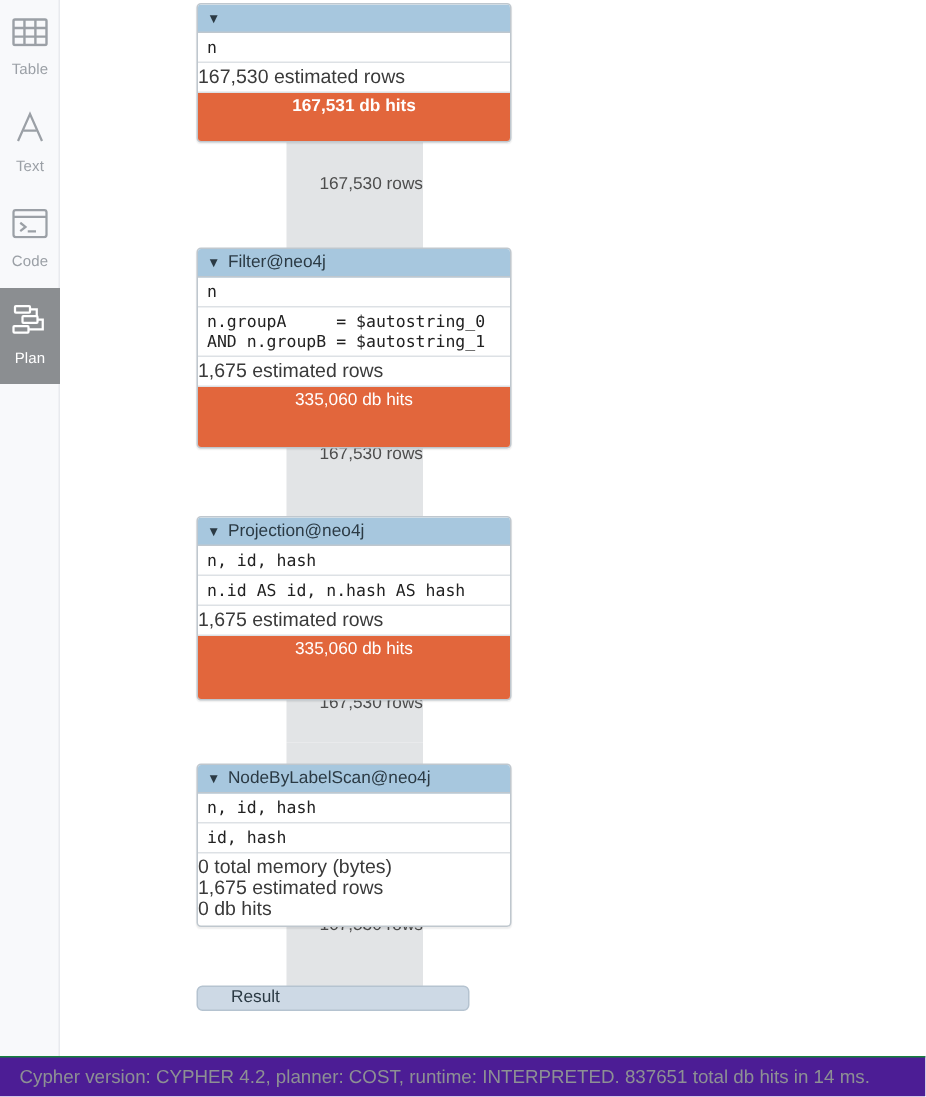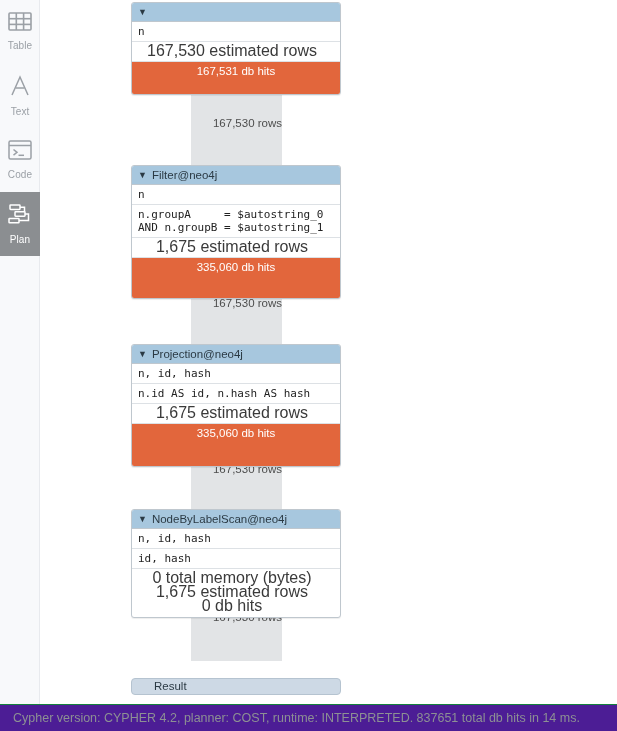--- a/index.html
+++ b/index.html
@@ -123,50 +123,49 @@
     content: "..";
     position: absolute;
     left: 122px;
     top: 3px;
     color: #d8dbde;
     font-family: "DejaVu Sans Mono", monospace;
   }
   .op-stats {
     border-bottom: 1px solid #dde1e5;
     padding: 2px 8px 3px 0;
-    text-align: center;
-    font-size: 16px;
+    text-align: left;
+    font-size: 13px;
     line-height: 14px;
     color: #3a3a3a;
     font-family: "Liberation Sans", sans-serif;
   }
   .op-stats.last { border-bottom: none; }
   .op-dbhits {
     background: #e2663c;
     color: #ffffff;
     font-size: 11.5px;
     font-family: "Liberation Sans", sans-serif;
     text-align: center;
     padding-top: 3px;
     box-sizing: border-box;
   }
   .result-box {
     position: absolute;
     left: 90px;
-    width: 210px;
+    width: 182px;
     height: 17px;
     background: #cdd9e5;
     border: 1px solid #b5c3d0;
     border-radius: 4px;
     box-sizing: border-box;
     font-size: 11.5px;
     line-height: 15px;
     color: #2b3a44;
     padding-left: 22px;
-    margin-top: 21px;
   }
 
   
   #footer {
     position: absolute;
     left: 0; top: 704px;
     width: 617px;
     height: 27px;
     border-top: 1px solid #15803d;
     background: #4c1d95;
@@ -248,21 +247,21 @@
   <div class="connector" style="top:495px;height:166px;">
     <div class="rows-label" style="top:116px;">167,530 rows</div>
   </div>
 
   <div class="op" style="top:2px;">
     <div class="op-head">
       <span class="caret">▼</span>
     </div>
     <div class="op-row">n</div>
     <div class="op-stats">167,530 estimated rows</div>
-    <div class="op-dbhits" style="height:32px;">167,531 db hits</div>
+    <div class="op-dbhits" style="height:32px;font-weight:bold;">167,531 db hits</div>
   </div>
 
   <div class="op" style="top:165px;">
     <div class="op-head">
       <span class="caret">▼</span>
       <span>Filter@neo4j</span>
     </div>
     <div class="op-row">n</div>
     <div class="op-row" style="white-space:pre-wrap;">n.groupA     = $autostring_0 AND n.groupB = $autostring_1</div>
     <div class="op-stats">1,675 estimated rows</div>

